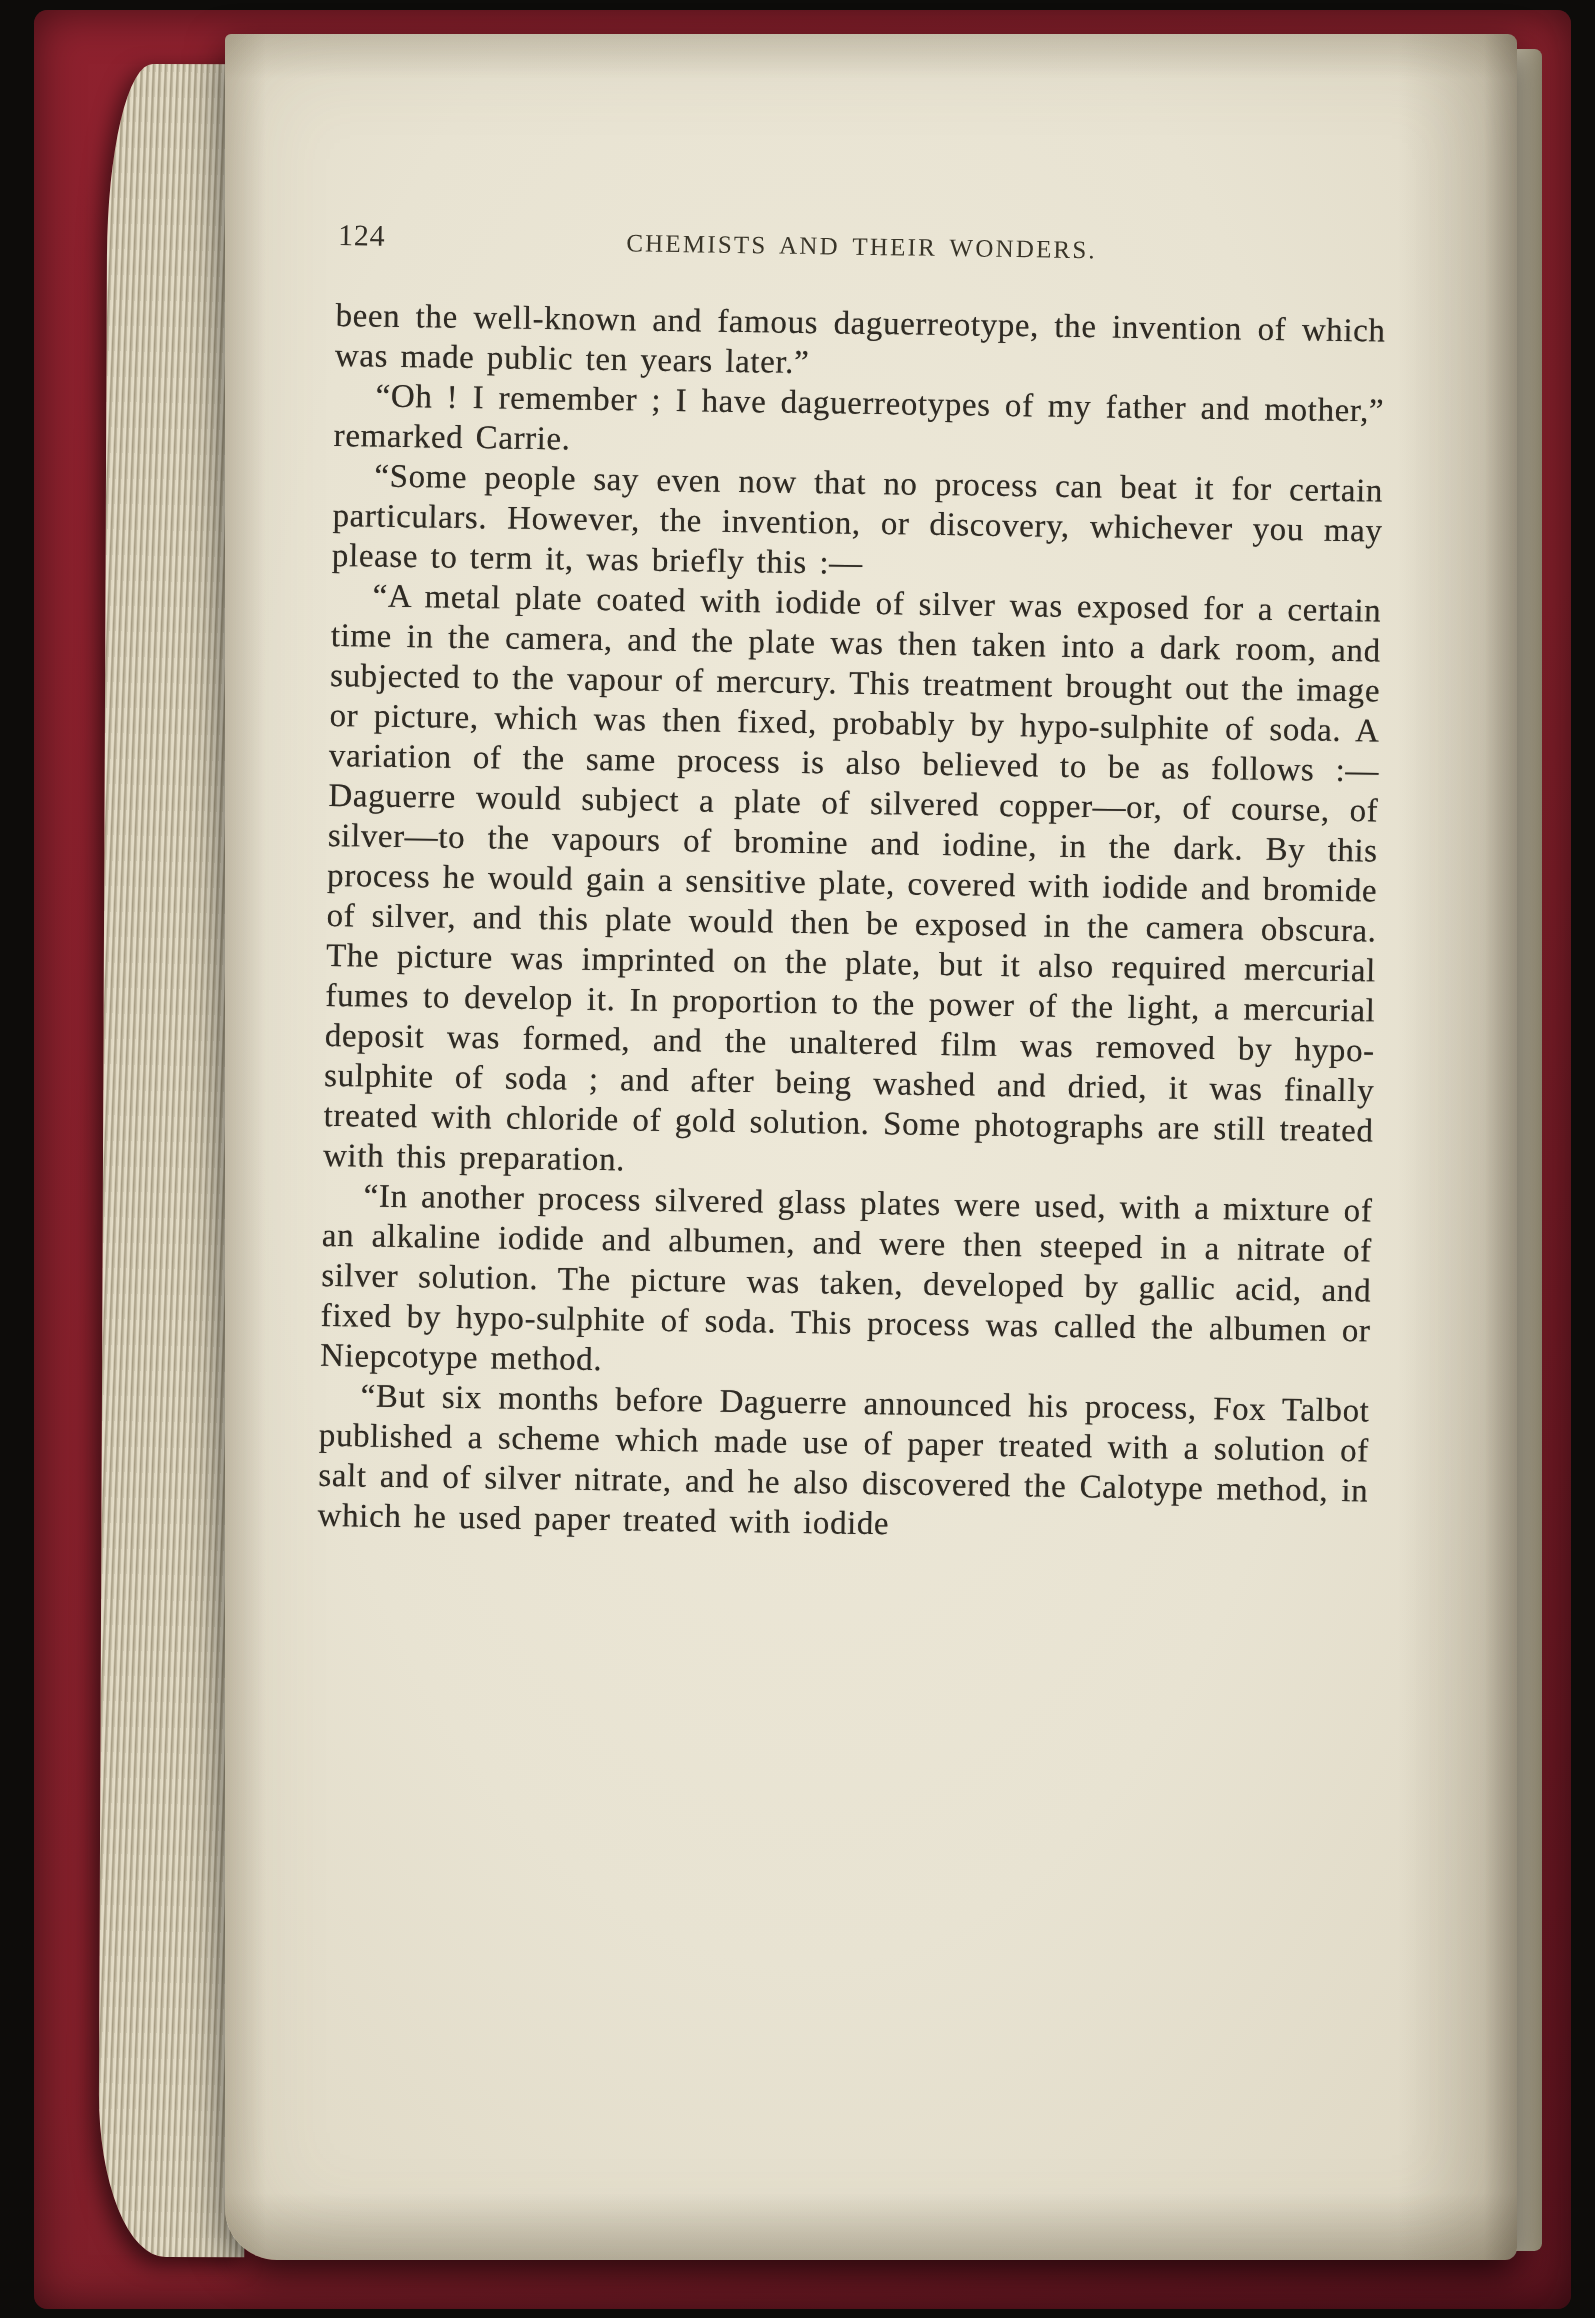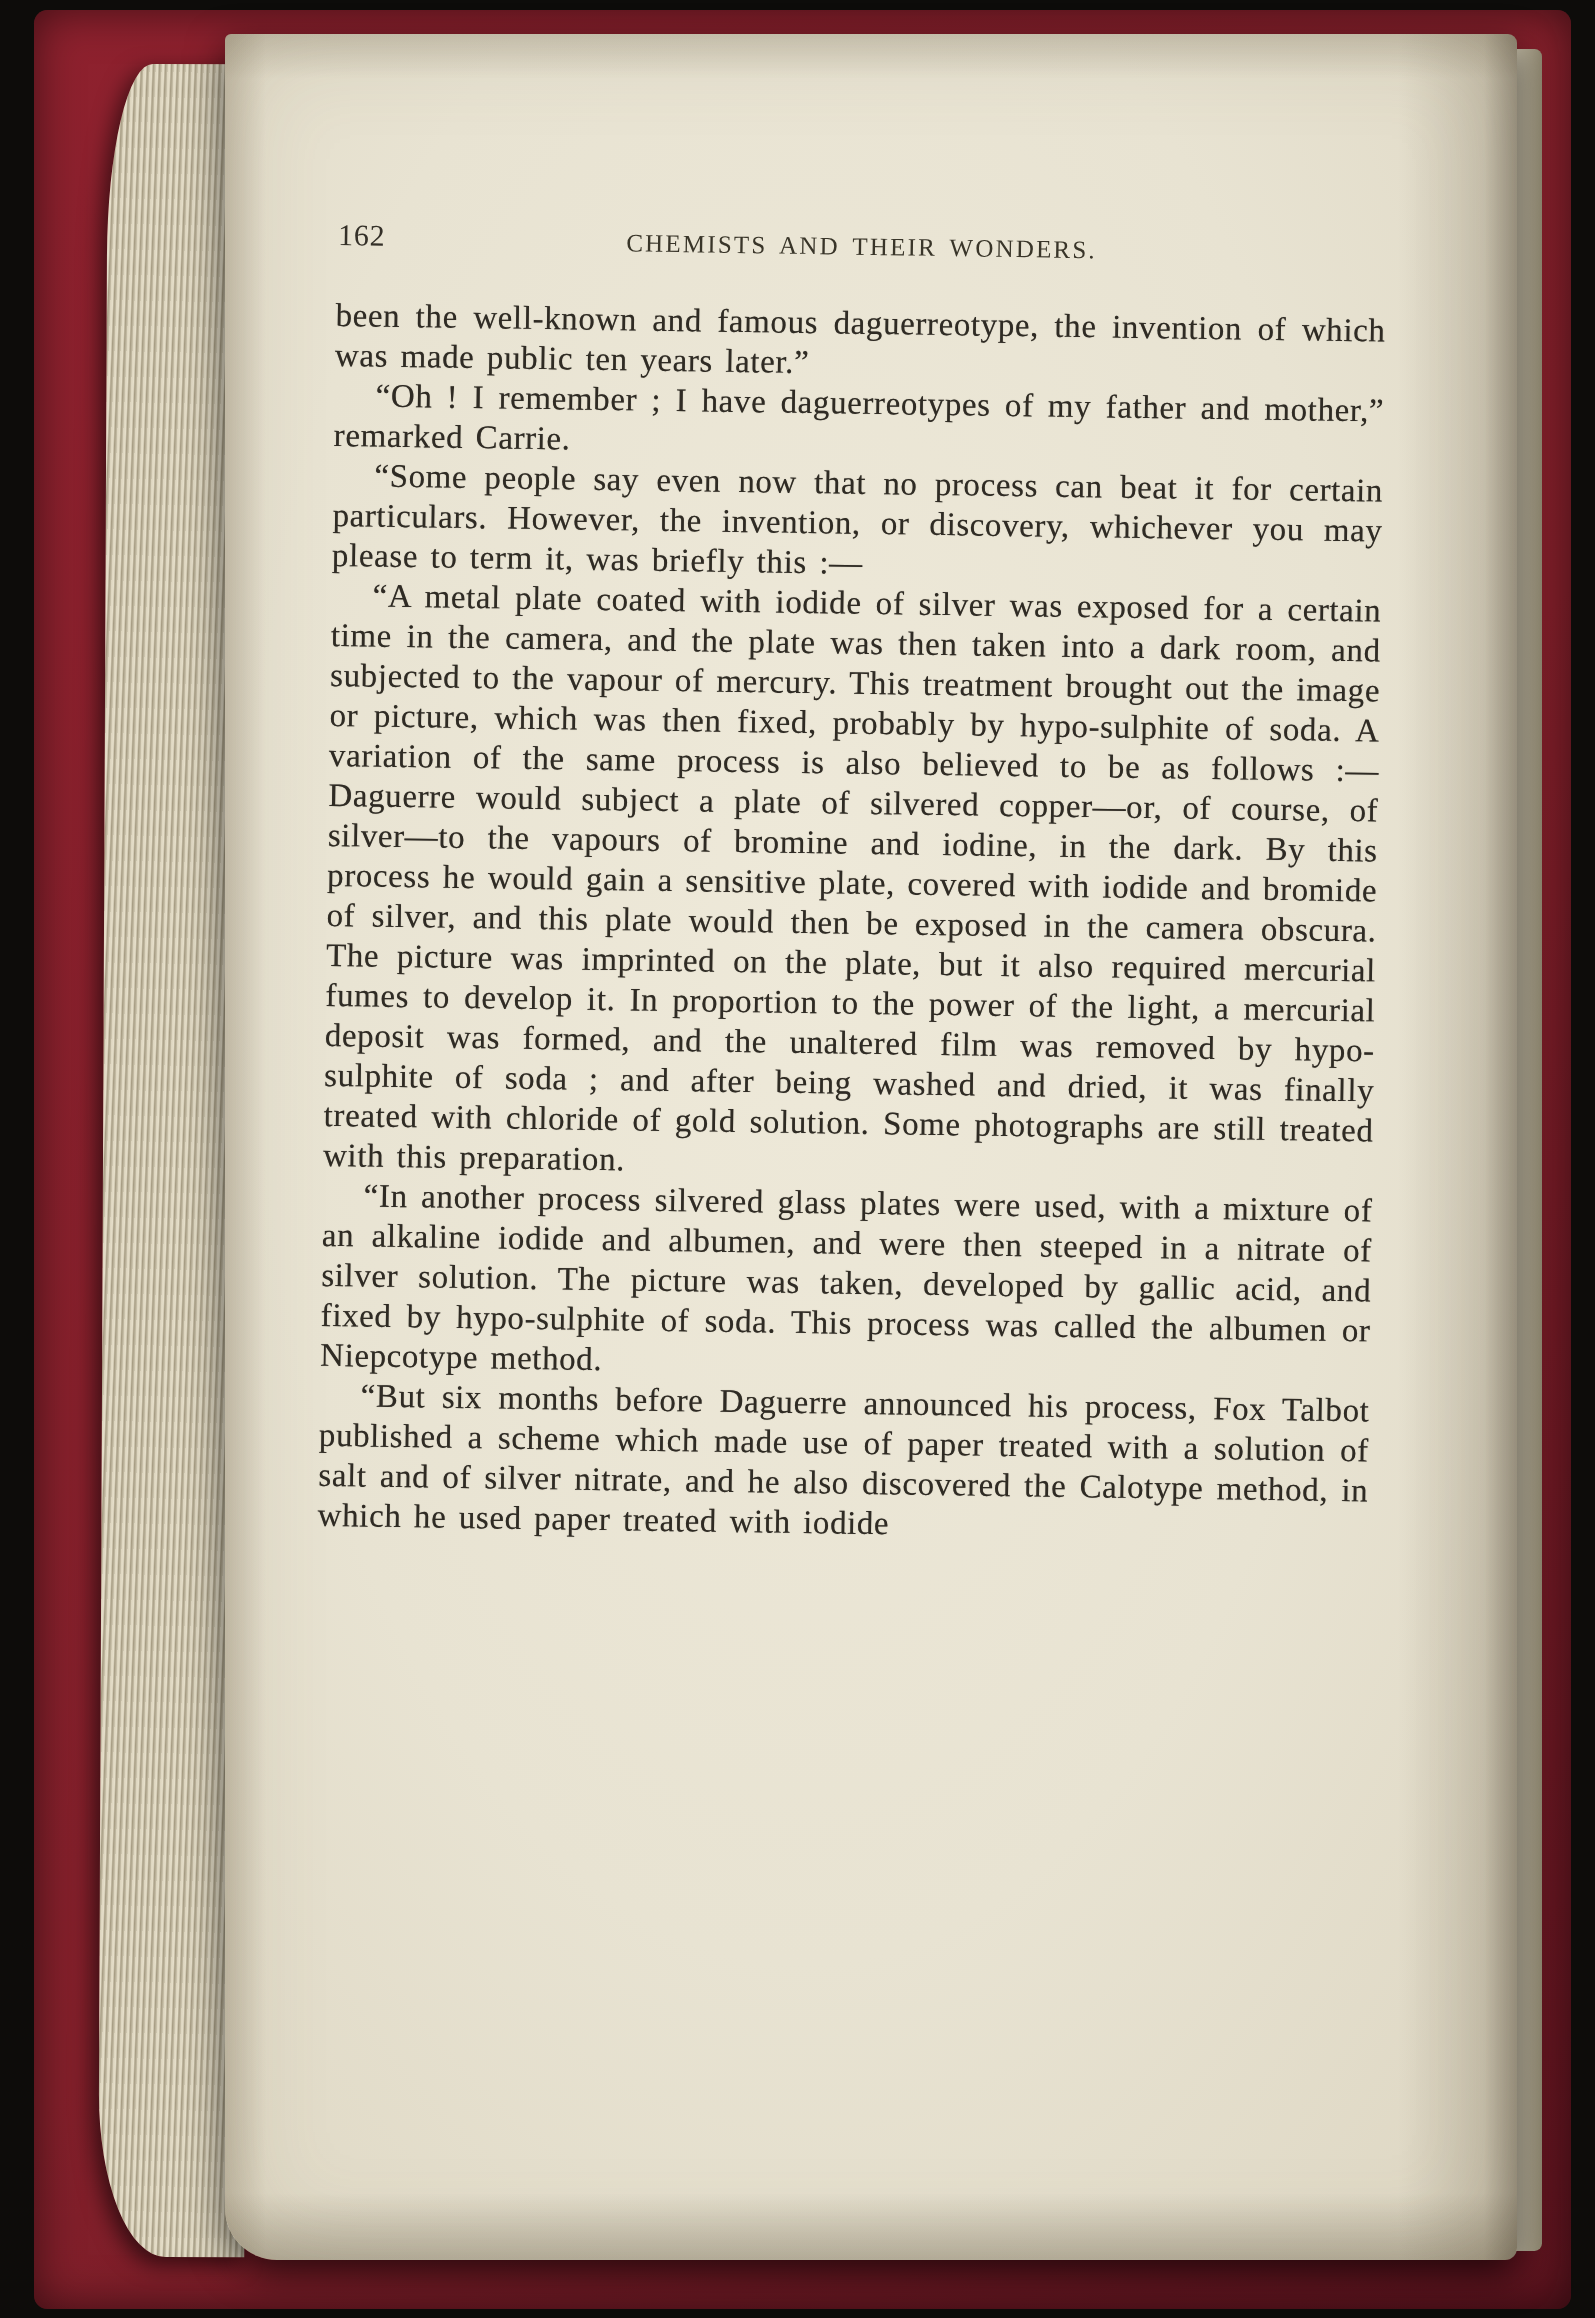--- a/index.html
+++ b/index.html
@@ -124,21 +124,21 @@
   <div class="cover"></div>
 
   <div class="page-stack"></div>
 
   <div class="right-sliver"></div>
 
   <div class="page">
     <div class="text-area">
 
       <div class="header-row">
-        <span class="page-number">162</span>
+        <span class="page-number">124</span>
         <span class="running-header">CHEMISTS AND THEIR WONDERS.</span>
       </div>
 
       <div class="text-block">
         <p class="continuation">been the well-known and famous daguerreotype, the invention of which was made public ten years later.”</p>
         <p>“Oh ! I remember ; I have daguerreotypes of my father and mother,” remarked Carrie.</p>
         <p>“Some people say even now that no process can beat it for certain particulars.  However, the invention, or discovery, whichever you may please to term it, was briefly this :—</p>
         <p>“A metal plate coated with iodide of silver was exposed for a certain time in the camera, and the plate was then taken into a dark room, and subjected to the vapour of mercury.  This treatment brought out the image or picture, which was then fixed, probably by hypo-sulphite of soda.  A variation of the same process is also believed to be as follows :—Daguerre would subject a plate of silvered copper—or, of course, of silver—to the vapours of bromine and iodine, in the dark.  By this process he would gain a sensitive plate, covered with iodide and bromide of silver, and this plate would then be exposed in the camera obscura.  The picture was imprinted on the plate, but it also required mercurial fumes to develop it.  In proportion to the power of the light, a mercurial deposit was formed, and the unaltered film was removed by hypo-sulphite of soda ; and after being washed and dried, it was finally treated with chloride of gold solution.  Some photographs are still treated with this preparation.</p>
         <p>“In another process silvered glass plates were used, with a mixture of an alkaline iodide and albumen, and were then steeped in a nitrate of silver solution.  The picture was taken, developed by gallic acid, and fixed by hypo-sulphite of soda.  This process was called the albumen or Niepcotype method.</p>
         <p>“But six months before Daguerre announced his process, Fox Talbot published a scheme which made use of paper treated with a solution of salt and of silver nitrate, and he also discovered the Calotype method, in which he used paper treated with iodide</p>

